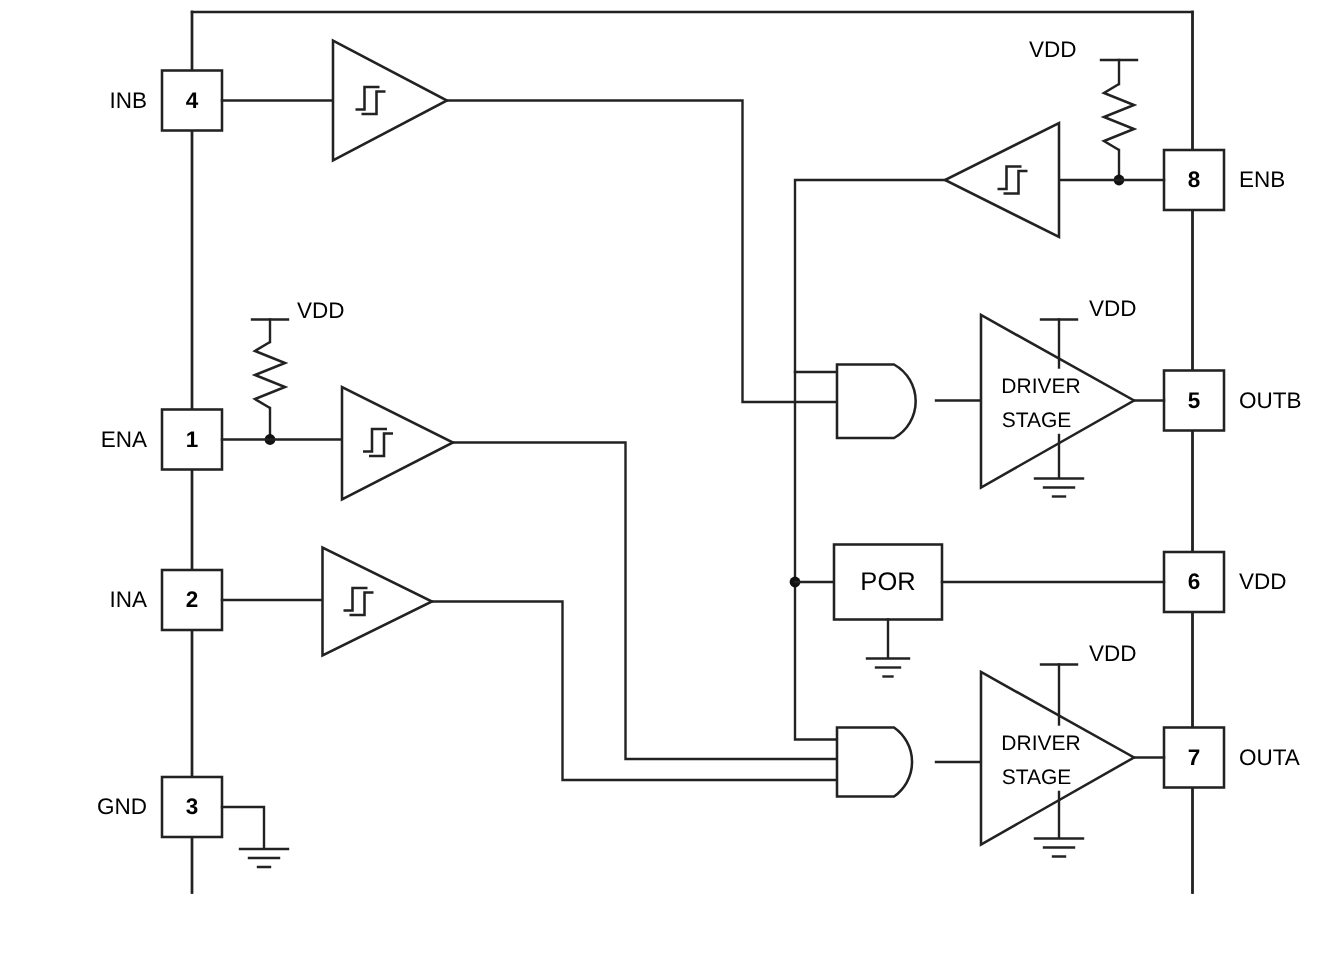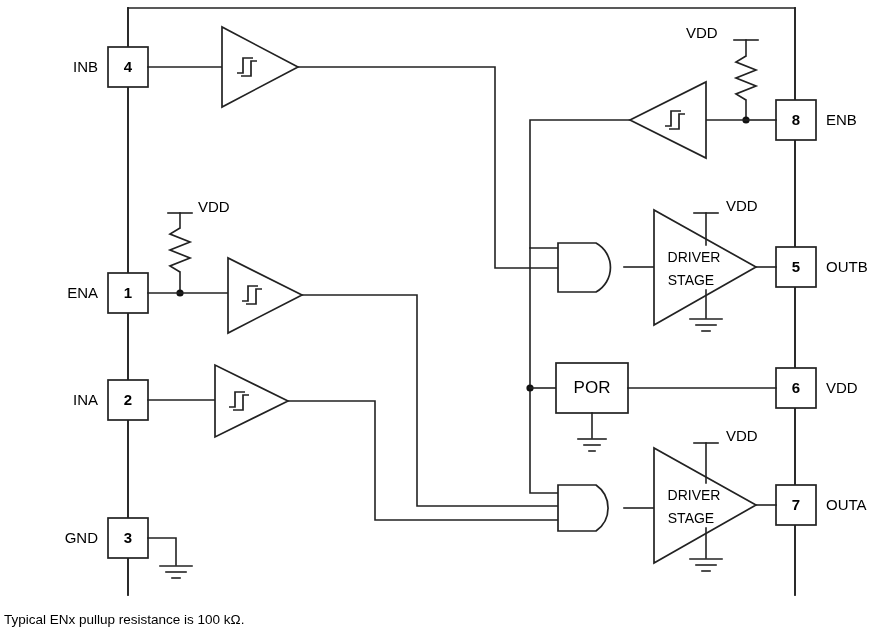--- a/index.html
+++ b/index.html
@@ -286,15 +286,14 @@
       <g>
         <line class="wire" x1="690" y1="559" x2="722" y2="559"></line>
         <line class="wire" x1="696" y1="565" x2="716" y2="565"></line>
         <line class="wire" x1="702" y1="571" x2="710" y2="571"></line>
       </g>
     </g>
     <line class="wire" x1="756" y1="505" x2="776" y2="505"></line>
 
   </svg>
 
-  <div class="caption">Typical ENx pullup resistance is 100 kΩ.</div>
 
 </div>
 
 </body></html>

